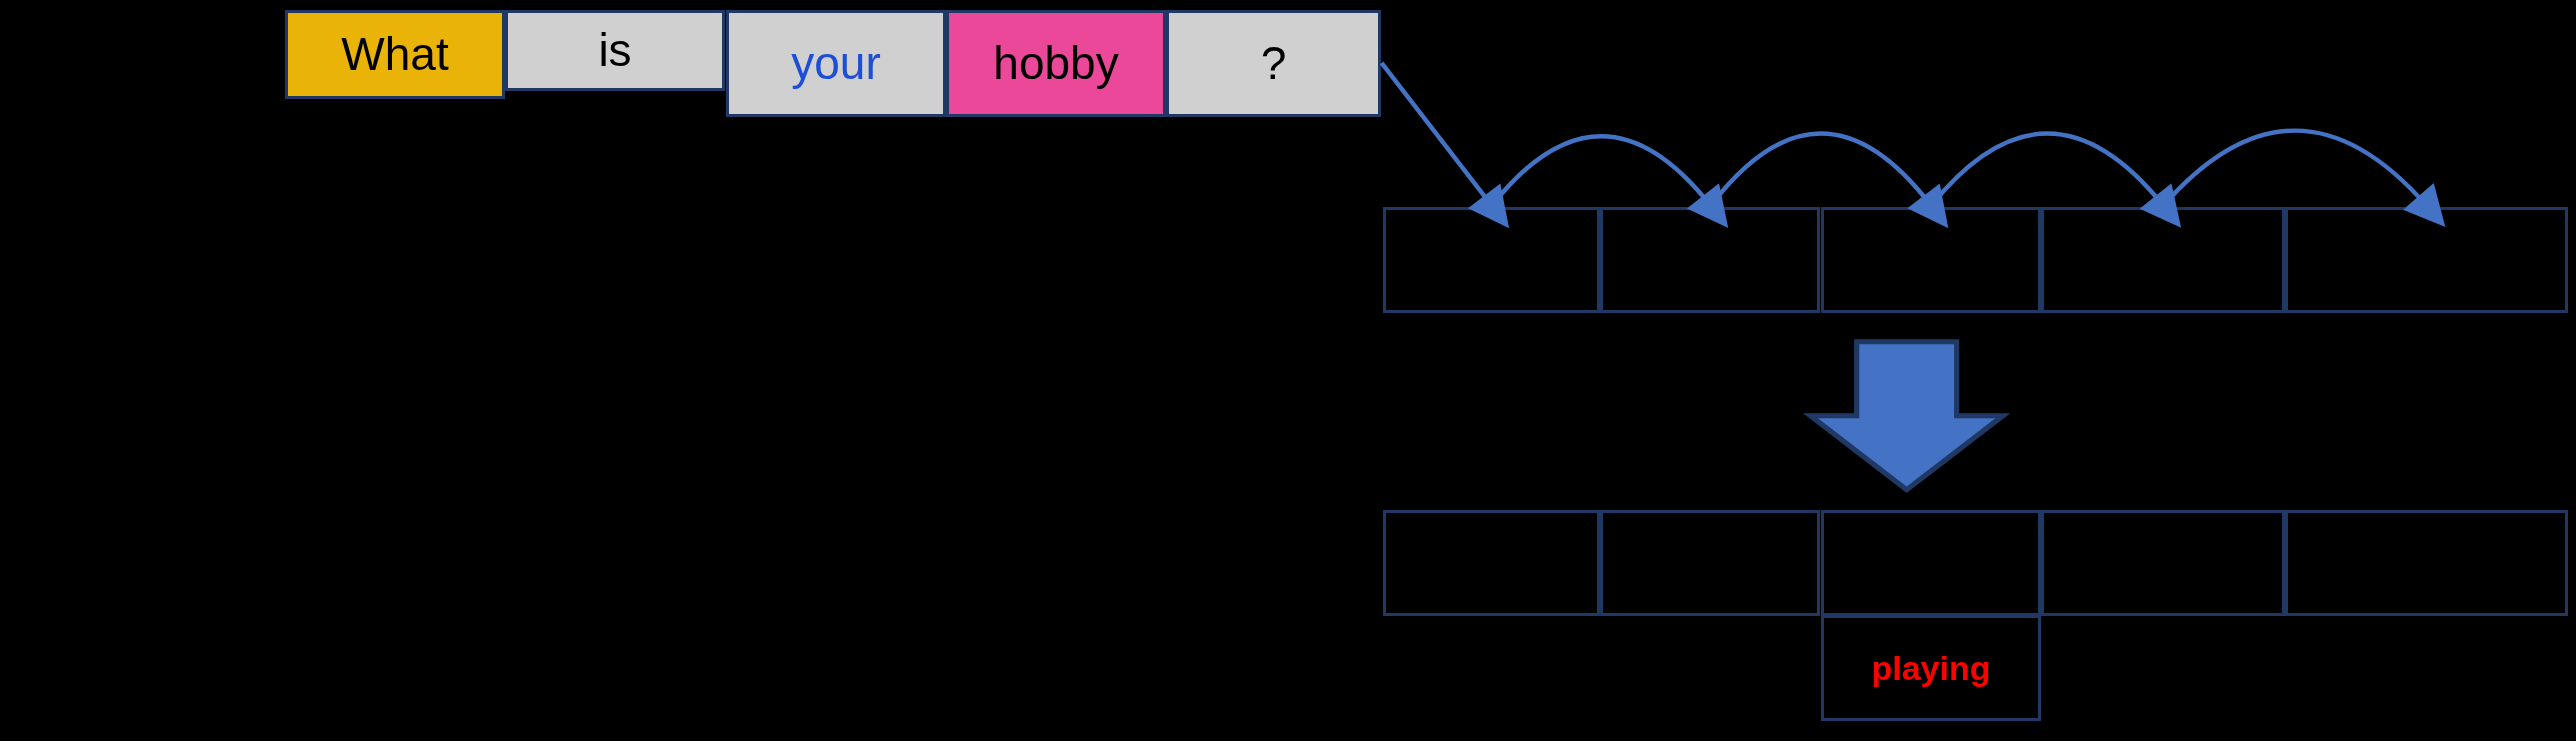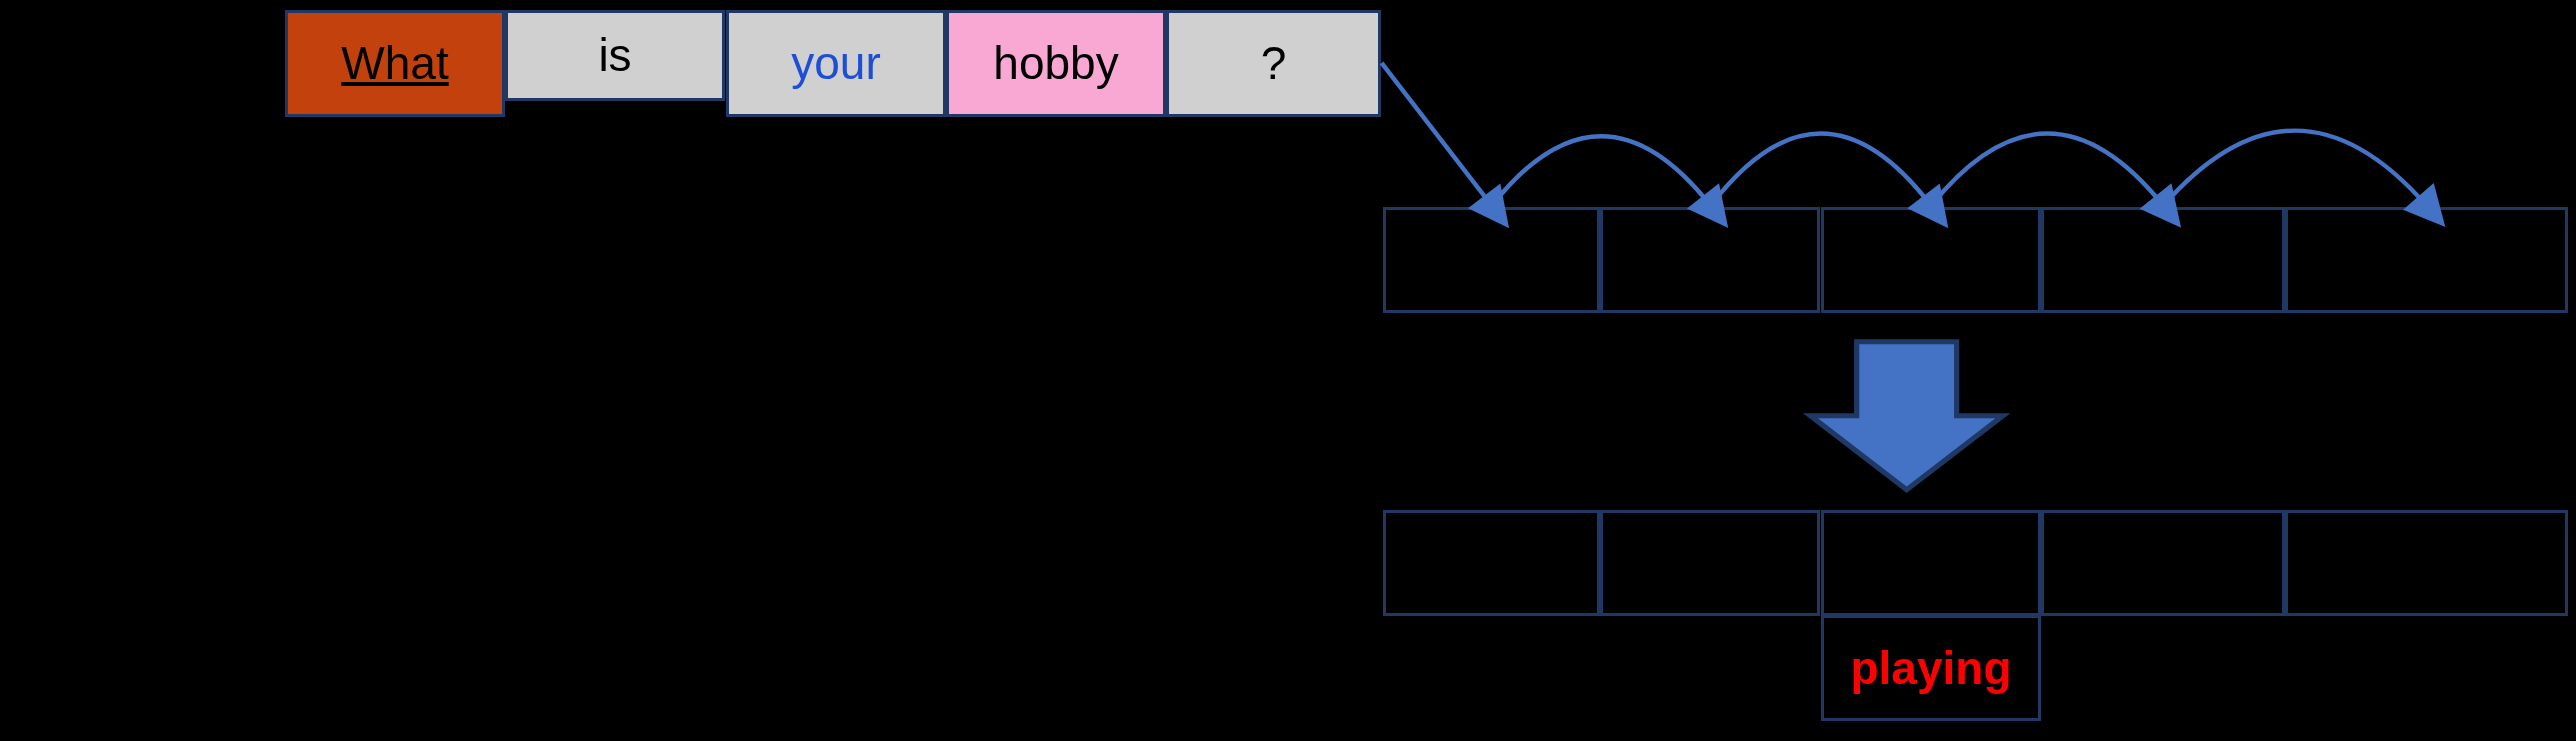--- a/index.html
+++ b/index.html
@@ -39,49 +39,49 @@
 
   
   .grid-cell {
     background: transparent;
     border: 3.7px solid #1F3864;
   }
 
   .word-out {
     color: #FF0000;
     font-weight: bold;
-    font-size: 46px;
+    font-size: 34px;
   }
 
   
   #arrows {
     position: absolute;
     left: 0;
     top: 0;
     width: 2576px;
     height: 742px;
     pointer-events: none;
   }
 </style>
 </head>
 <body>
 
 <div id="canvas" style="background: rgb(0, 0, 0); width: 2576px; height: 742px;">
 
   <div>
-    <div class="cell src-cell" style="left: 285px; top: 9.6px; width: 220px; height: 107px; background: #c2410c; border-color: rgb(31, 56, 100); color: rgb(0, 0, 0); text-decoration: underline;">
+    <div class="cell src-cell" style="left: 285px; top: 9.6px; width: 220px; height: 89px; background: #eab308; border-color: rgb(31, 56, 100); color: rgb(0, 0, 0);">
       <span>What</span>
     </div>
-    <div class="cell src-cell" style="left: 505px; top: 9.6px; width: 220px; height: 91px; background: rgb(208, 208, 208); border-color: rgb(31, 56, 100); color: rgb(0, 0, 0);">
+    <div class="cell src-cell" style="left: 505px; top: 9.6px; width: 220px; height: 81px; background: rgb(208, 208, 208); border-color: rgb(31, 56, 100); color: rgb(0, 0, 0);">
       <span>is</span>
     </div>
     <div class="cell src-cell" style="left: 726px; top: 9.6px; width: 220px; height: 107px; background: rgb(208, 208, 208); border-color: rgb(31, 56, 100); color: #1d4ed8;">
       <span>your</span>
     </div>
-    <div class="cell src-cell" style="left: 946px; top: 9.6px; width: 220px; height: 107px; background: #f9a8d4; border-color: rgb(31, 56, 100); color: rgb(0, 0, 0);">
+    <div class="cell src-cell" style="left: 946px; top: 9.6px; width: 220px; height: 107px; background: #ec4899; border-color: rgb(31, 56, 100); color: rgb(0, 0, 0);">
       <span>hobby</span>
     </div>
     <div class="cell src-cell" style="left: 1166px; top: 9.6px; width: 215px; height: 107px; background: rgb(208, 208, 208); border-color: rgb(31, 56, 100); color: rgb(0, 0, 0);">
       <span>?</span>
     </div>
   </div>
 
   <div>
     <div class="cell grid-cell" style="left: 1383px; top: 207px; width: 217px; height: 106px; border-color: rgb(31, 56, 100);">
       <span></span>

